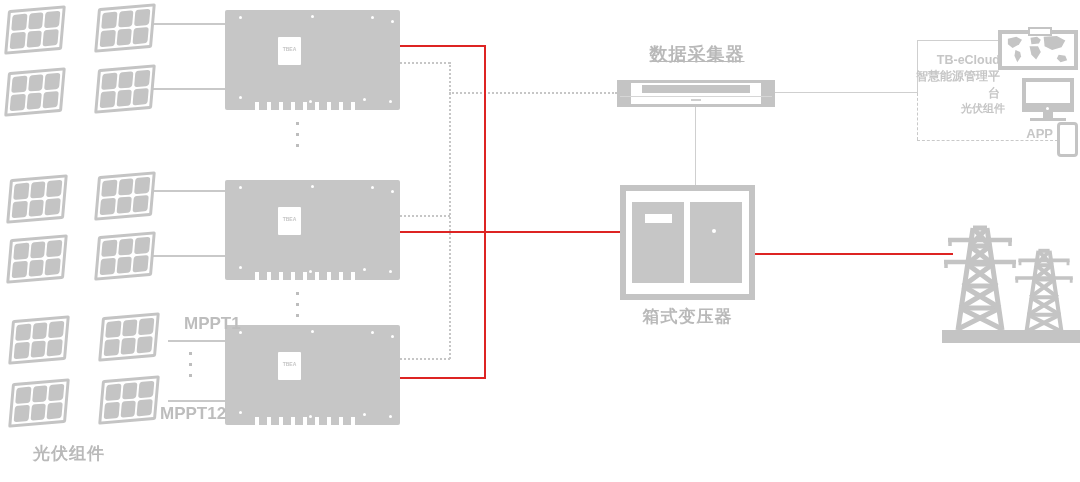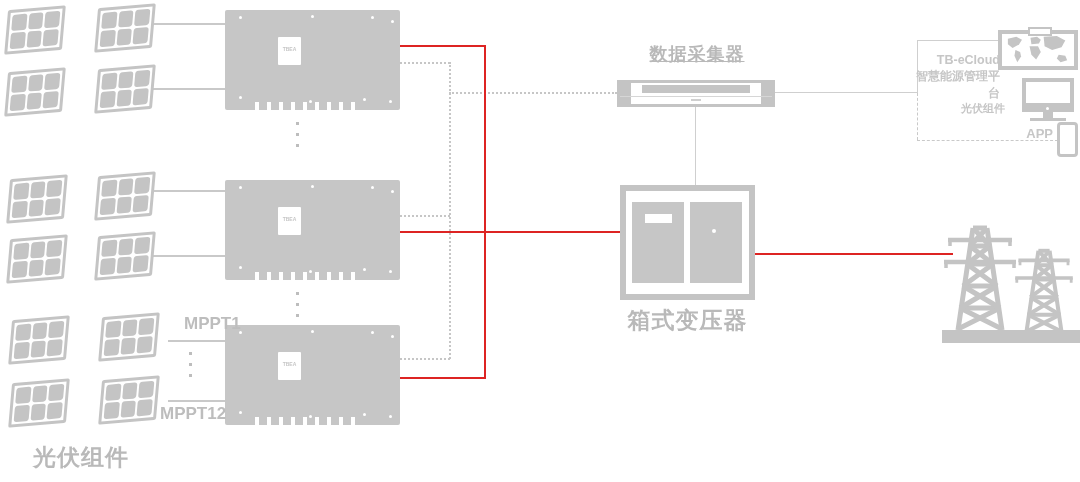--- a/index.html
+++ b/index.html
@@ -40,21 +40,21 @@
   .col-dash{position:absolute;left:71px;top:16px;width:10px;height:2px;background:#cfcfcf;}
   
   .transformer{position:absolute;left:620px;top:185px;width:135px;height:115px;background:#fff;
                border:6px solid #c4c4c4;box-sizing:border-box;}
   .door{position:absolute;top:11px;width:52px;height:81px;background:#c6c6c6;}
   .vent{position:absolute;left:13px;top:12px;width:27px;height:9px;background:#fff;}
   .knob{position:absolute;left:22px;top:27px;width:4px;height:4px;background:#fff;border-radius:50%;}
   .handle{position:absolute;left:61px;top:50px;width:3px;height:12px;background:#fff;}
   
   .lbl{position:absolute;color:#b9b9b9;font-weight:bold;}
-  .lbl-cn{font-size:23px;letter-spacing:1px;}
+  .lbl-cn{font-size:17px;letter-spacing:1px;}
   .lbl-big{font-size:18px;letter-spacing:1px;}
   .lbl-mppt{font-size:17px;color:#bdbdbd;}
   .cloud-txt{position:absolute;color:#c6c6c6;text-align:right;font-weight:bold;}
   
   .mapscreen{position:absolute;left:998px;top:30px;width:80px;height:40px;background:#fff;
              border:4px solid #c4c4c4;box-sizing:border-box;}
   .mapscreen .tab{position:absolute;left:26px;top:-7px;width:20px;height:5px;background:#fff;
                   border:2px solid #c4c4c4;}
   .monitor{position:absolute;left:1022px;top:78px;width:52px;}
   .mon-screen{position:relative;width:52px;height:34px;background:#fff;border:4px solid #c4c4c4;

